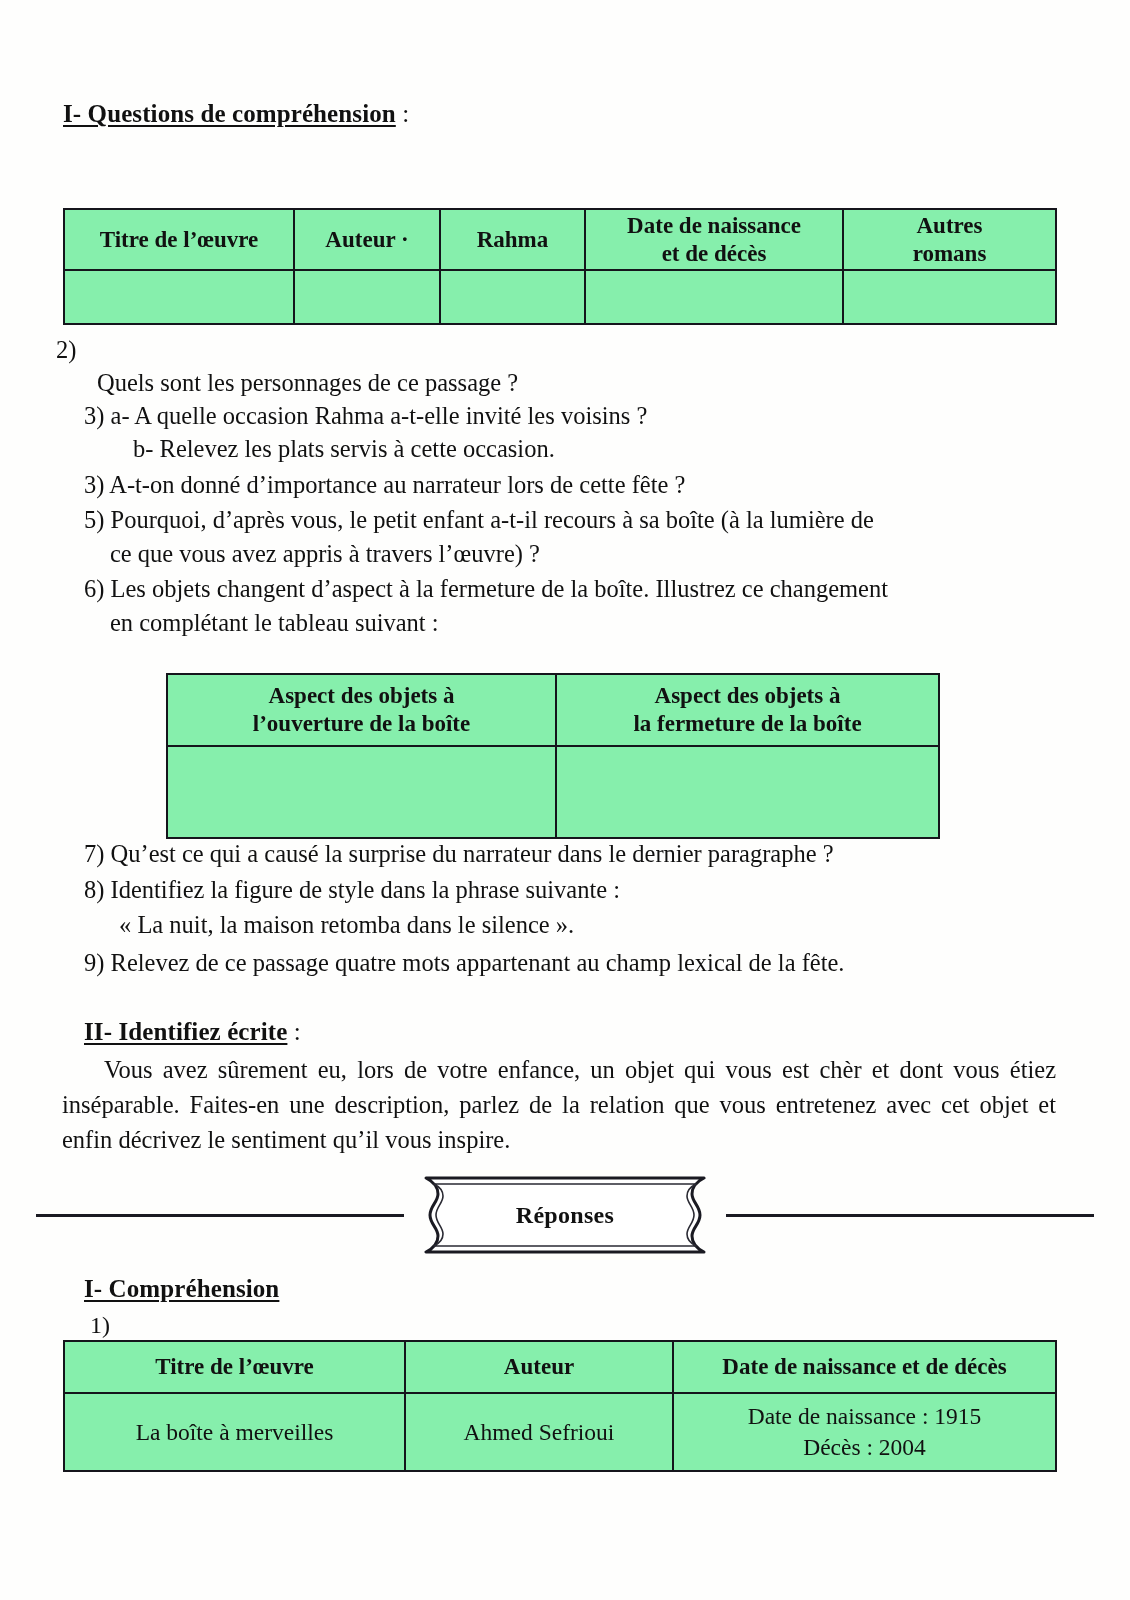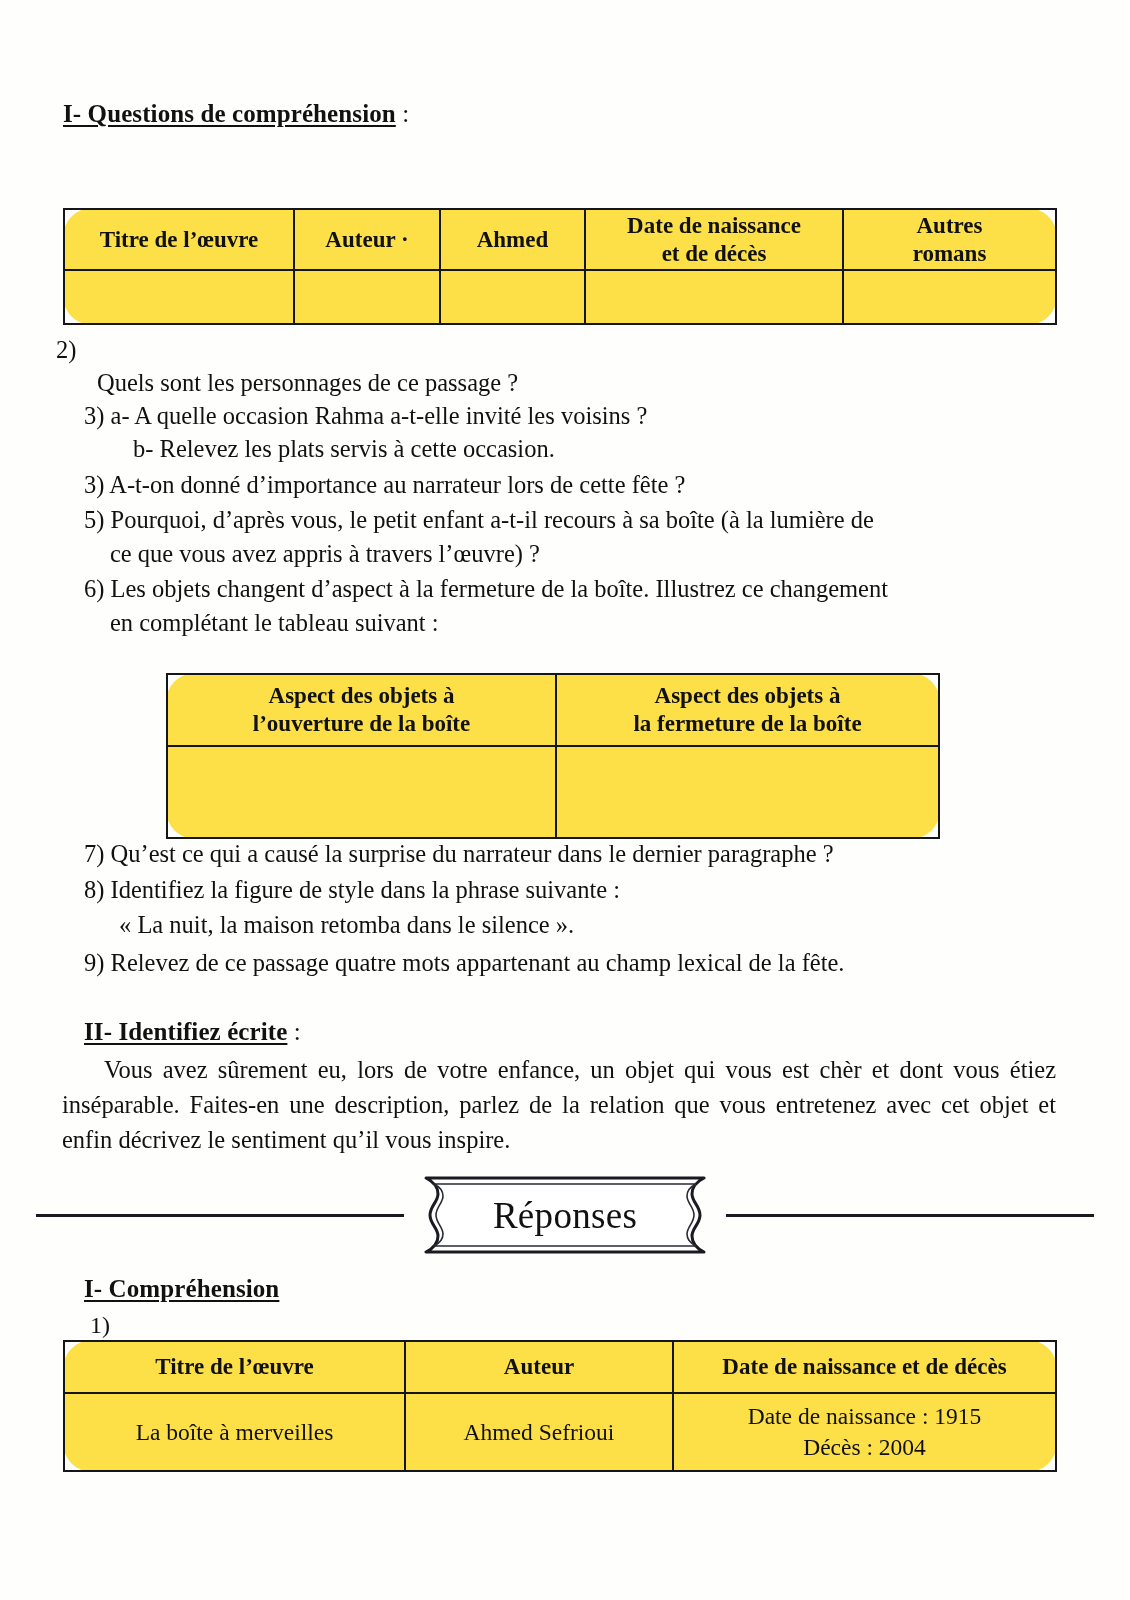--- a/index.html
+++ b/index.html
@@ -59,22 +59,21 @@
   .para .indent-first {
     display: inline-block;
     width: 42px;
   }
 
   
   table.doc-table {
     position: absolute;
     border-collapse: collapse;
     table-layout: fixed;
-    background: #fde047;
-    border-radius: 29px;
+    background: #86efac;
   }
   table.doc-table td,
   table.doc-table th {
     border: 2px solid #15151c;
     text-align: center;
     vertical-align: middle;
     padding: 2px 4px;
     font-size: 23px;
   }
   table.doc-table th {
@@ -117,22 +116,22 @@
   .plaque svg { display: block; }
   .plaque-label {
     position: absolute;
     left: 0;
     top: 0;
     width: 322px;
     height: 86px;
     display: flex;
     align-items: center;
     justify-content: center;
-    font-size: 37px;
-    font-weight: normal;
+    font-size: 24px;
+    font-weight: bold;
     letter-spacing: 0.3px;
   }
 </style>
 </head>
 <body>
 
 <div class="page">
 
   <div class="section-heading" style="left:63px; top:100px;">
     <span class="underlined">I- Questions de compréhension</span><span class="colon"> :</span>
@@ -144,21 +143,21 @@
       <col style="width:230px">
       <col style="width:146px">
       <col style="width:145px">
       <col style="width:258px">
       <col style="width:213px">
     </colgroup>
     <thead>
       <tr>
         <th>Titre de l’œuvre</th>
         <th>Auteur ·</th>
-        <th>Ahmed</th>
+        <th>Rahma</th>
         <th style="white-space:pre-line;">Date de naissance
 et de décès</th>
         <th style="white-space:pre-line;">Autres
 romans</th>
       </tr>
     </thead>
     <tbody>
       <tr>
         <td class="blank-cell"></td>
         <td class="blank-cell"></td>

